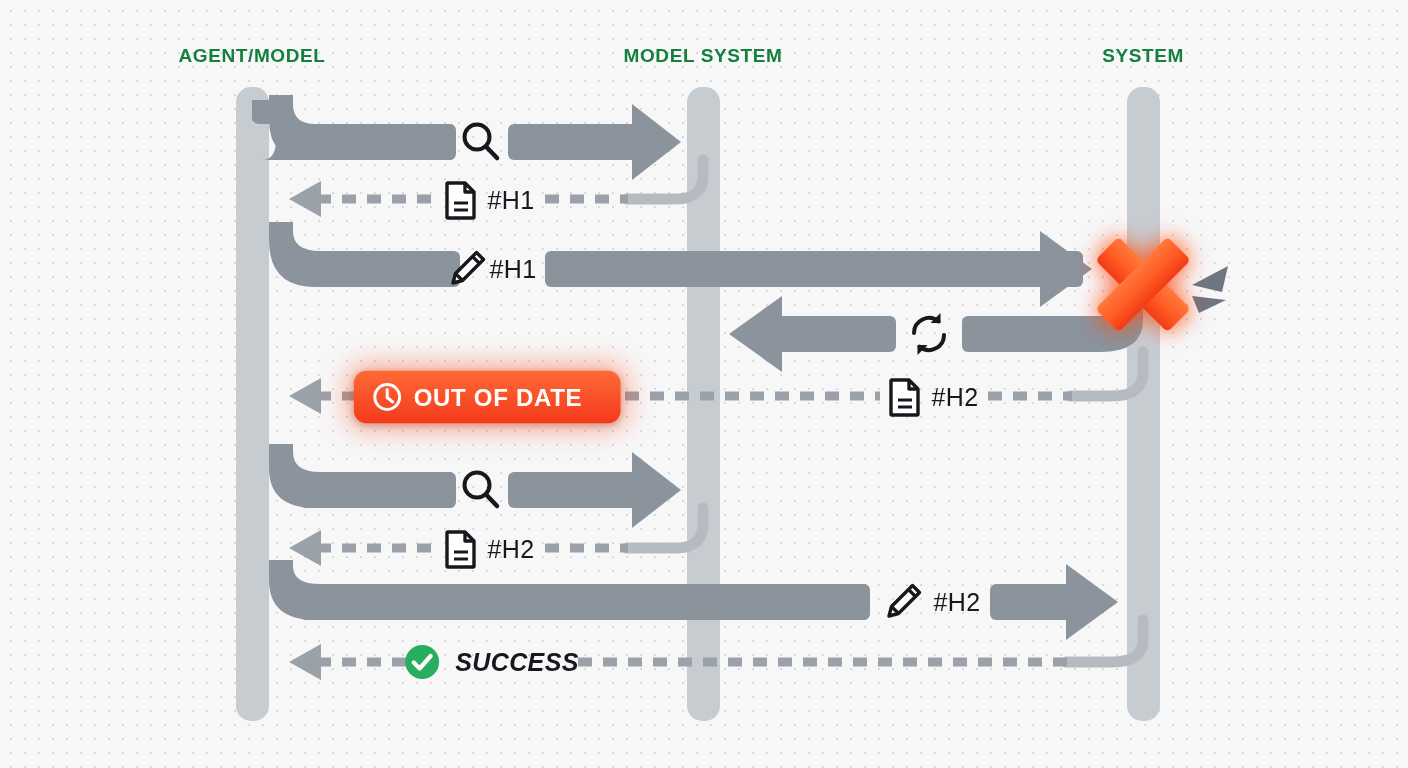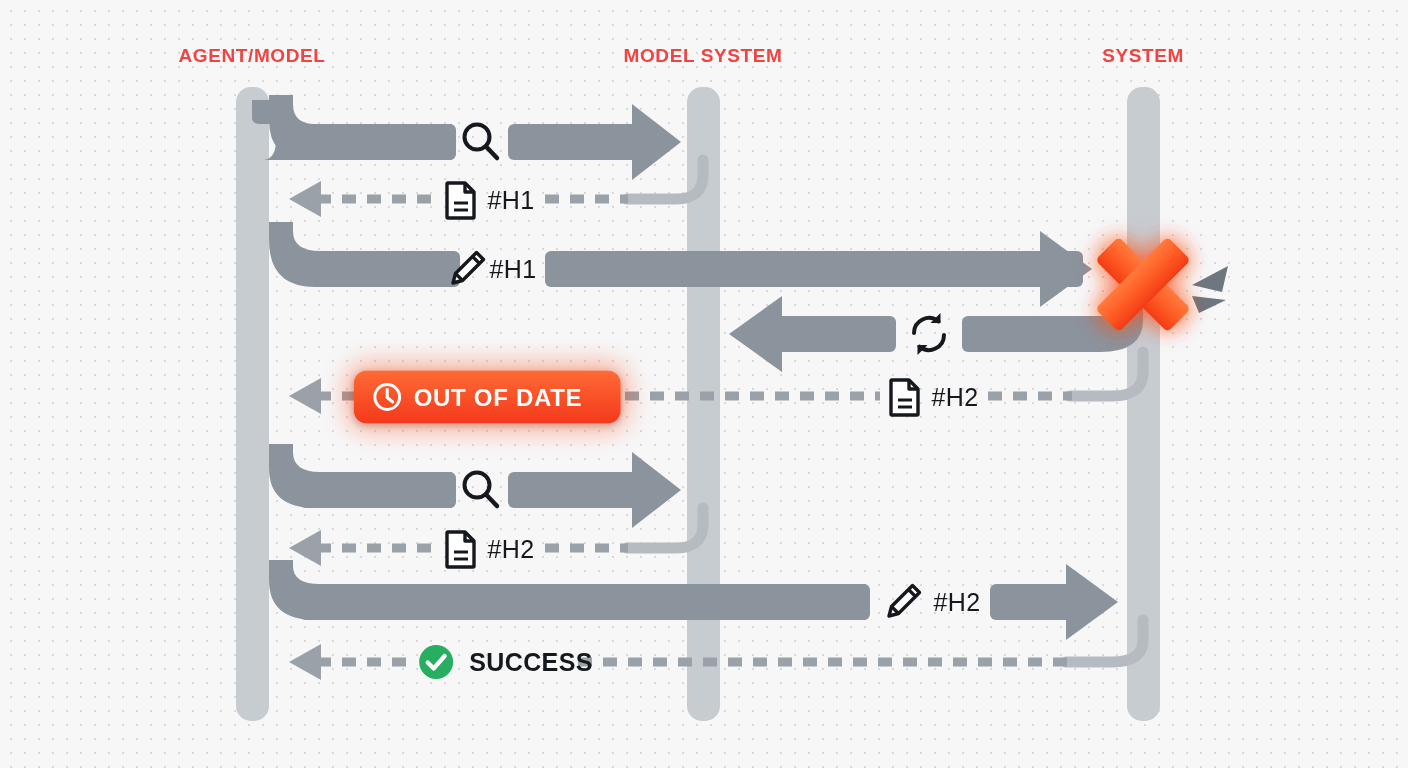--- a/index.html
+++ b/index.html
@@ -12,21 +12,21 @@
     font-family:"Liberation Sans", sans-serif;
     position:relative;
   }
   #stage{position:absolute;inset:0;}
   svg#diagram{position:absolute;left:0;top:0;width:1408px;height:768px;}
 
   .col-title{
     position:absolute;
     font-size:19px;
     font-weight:bold;
-    color:#ef4444;
+    color:#15803d;
     letter-spacing:0.6px;
     white-space:nowrap;
     transform:translateX(-50%);
     text-align:center;
   }
 
   .msg-label{
     position:absolute;
     font-size:25px;
     font-weight:normal;
@@ -261,21 +261,21 @@
   <div class="icon-box" style="left:903px;top:602px;">
     <svg width="42" height="42" viewBox="0 0 42 42">
       <path d="M30.5 4.5 l7 7 -21 21 -9.5 2.5 2.5 -9.5 z" fill="#fff" stroke="#15181c" stroke-width="3.4" stroke-linejoin="round"></path>
       <line x1="26.5" y1="8.5" x2="33.5" y2="15.5" stroke="#15181c" stroke-width="3.2"></line>
       <path d="M9.5 25.5 l7 7" stroke="#15181c" stroke-width="3.2"></path>
       <path d="M7 34.5 l3.2 -1 -2.2 -2.2 z" fill="#15181c"></path>
     </svg>
   </div>
   <div class="msg-label" style="left:957px;top:602px;">#H2</div>
 
-  <div class="status-ok" style="left:505px;top:662px;">
+  <div class="status-ok" style="left:491px;top:662px;font-style:italic;">
     <span class="icon-box" style="position:static;transform:none;">
       <svg width="38" height="38" viewBox="0 0 38 38">
         <circle cx="19" cy="19" r="17" fill="#27ae60"></circle>
         <path d="M10.5 19.5 l6 6 11 -12.5" fill="none" stroke="#ffffff" stroke-width="4.2" stroke-linecap="round" stroke-linejoin="round"></path>
       </svg>
     </span>
     <span class="ok-text">SUCCESS</span>
   </div>
 
 </div>

